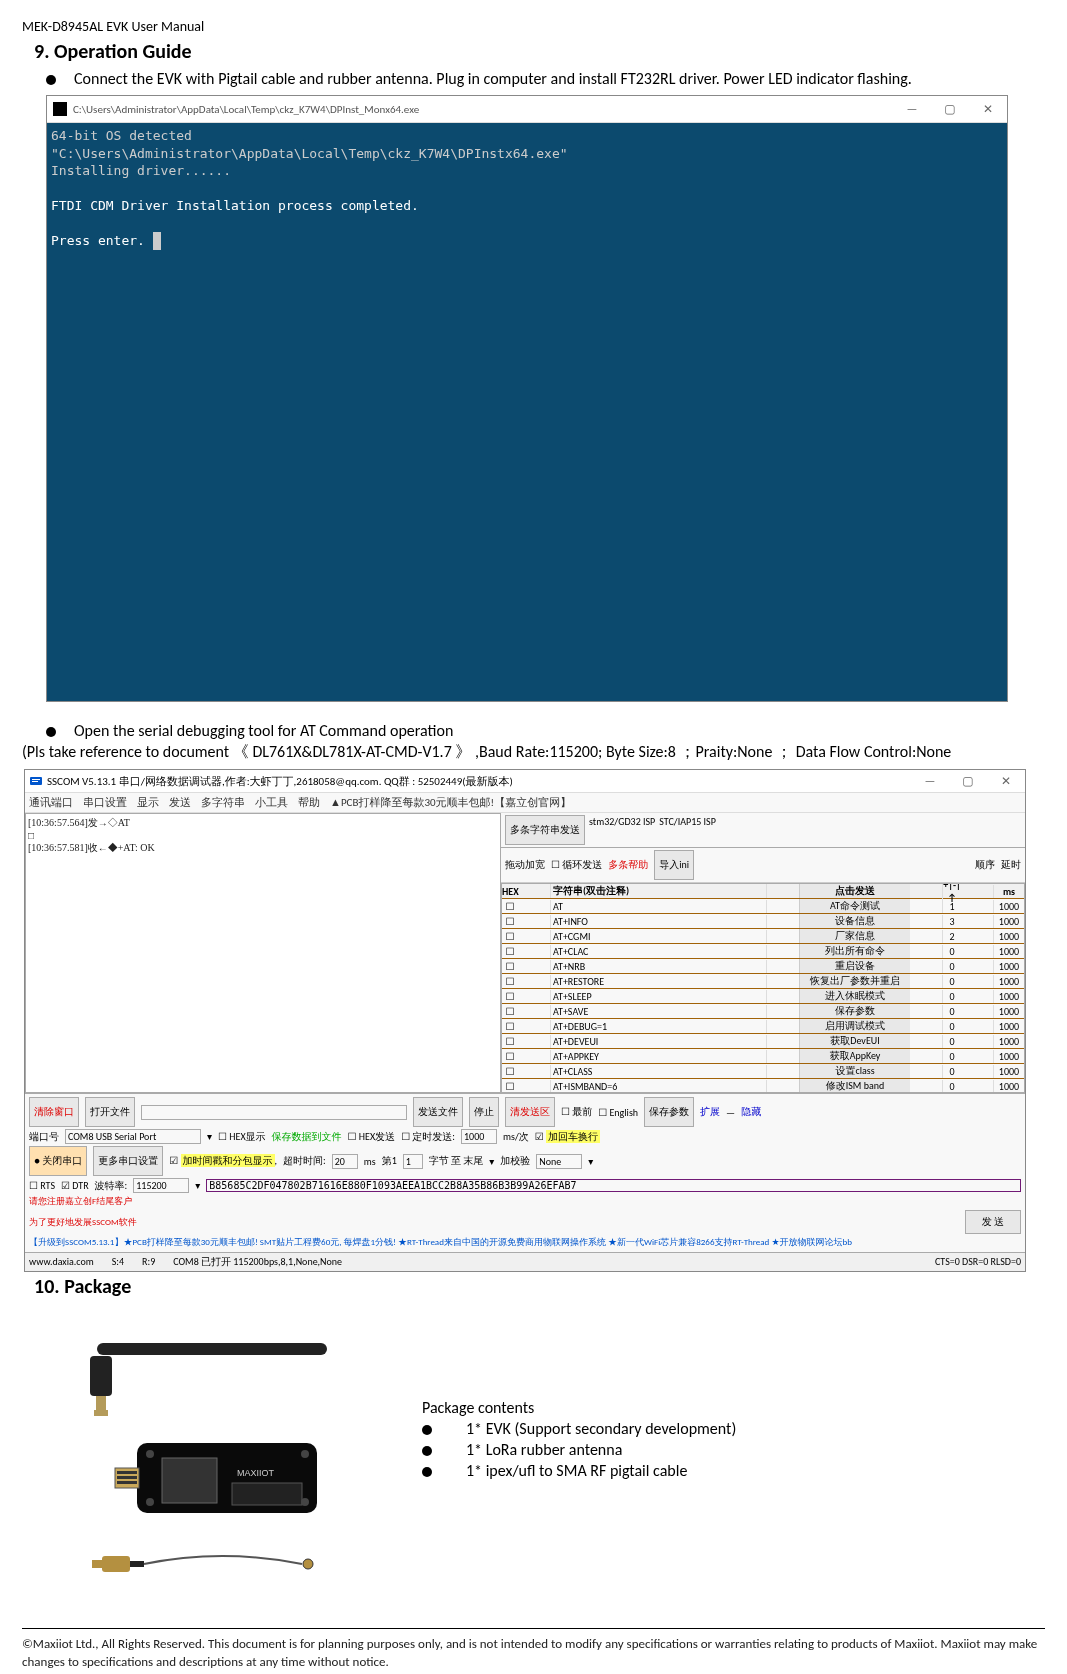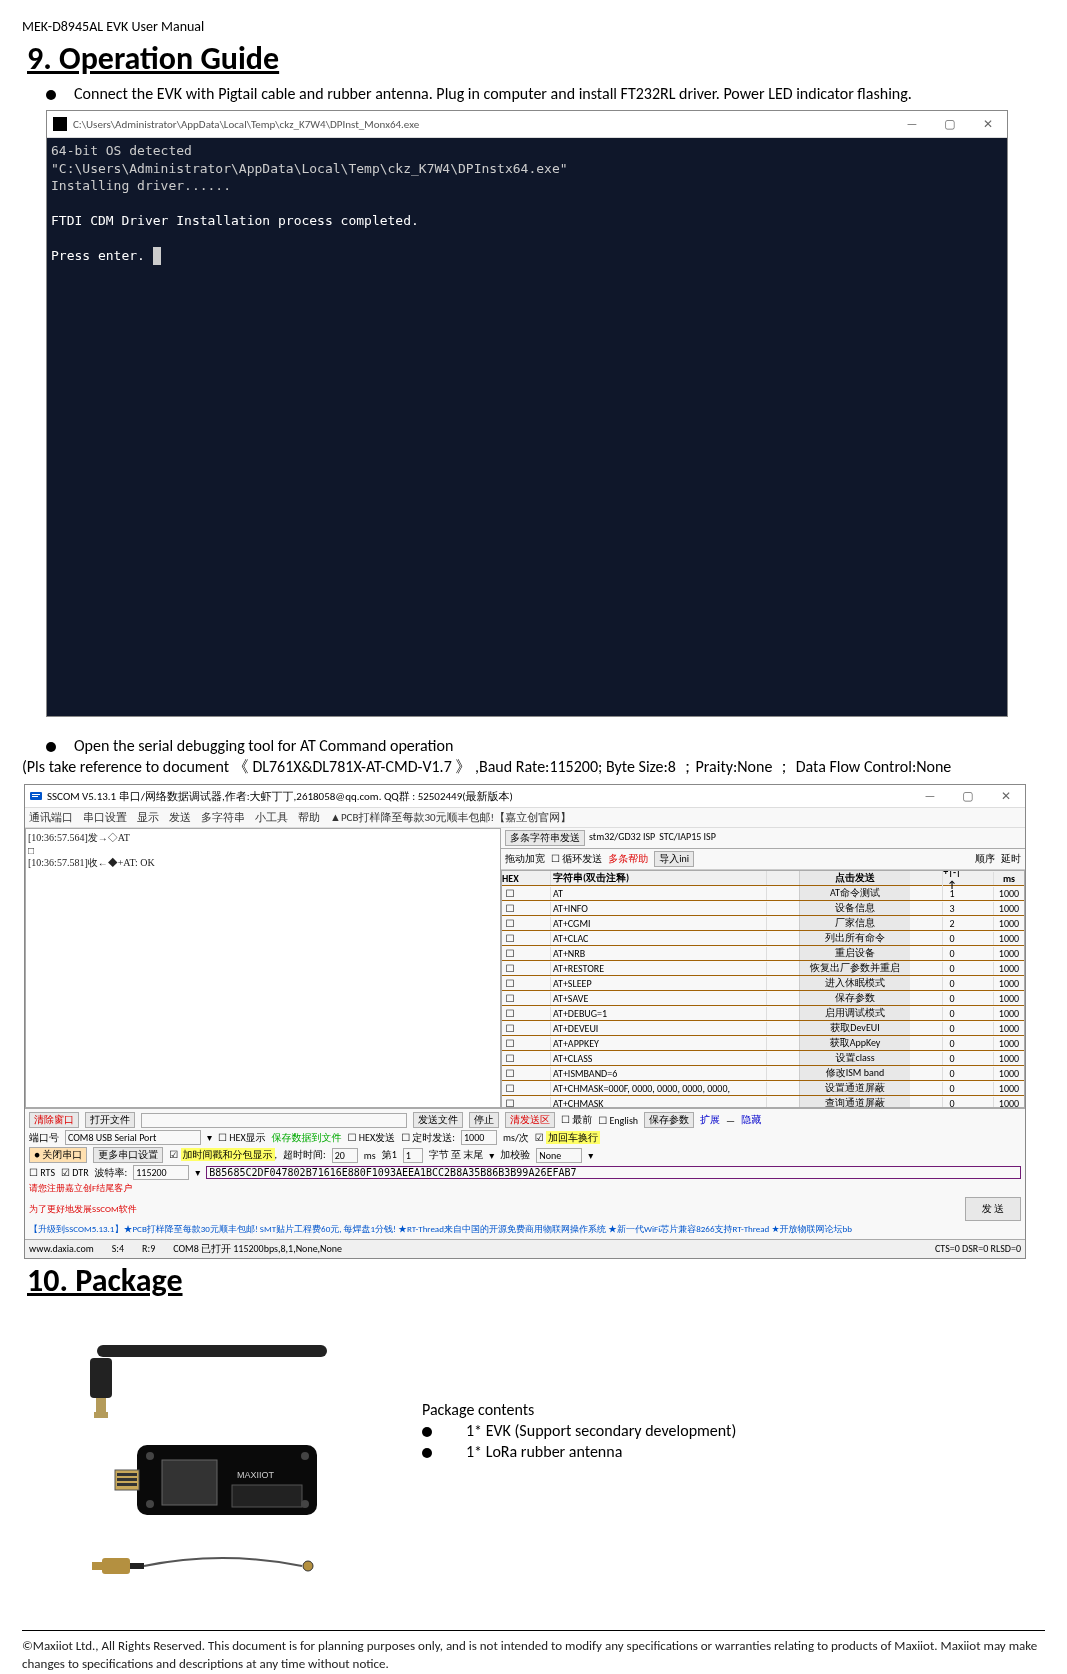--- a/index.html
+++ b/index.html
@@ -8,24 +8,23 @@
     padding: 18px 22px;
     background: #fff;
     color: #000;
     width: 1023px;
   }
   .header {
     font-size: 14px;
     margin-bottom: 4px;
   }
   h2 {
-    font-size: 32px;
+    font-size: 20px;
     font-weight: bold;
-    margin: 2px 0 6px 5px;
-    text-decoration: underline;
+    margin: 2px 0 6px 12px;
   }
   .bullet-section {
     margin-left: 24px;
     font-size: 16px;
     line-height: 1.25;
   }
   .bullet-row {
     display: flex;
     align-items: flex-start;
   }
@@ -80,21 +79,21 @@
   .win-btn {
     width: 38px;
     height: 26px;
     display: flex;
     align-items: center;
     justify-content: center;
     font-size: 12px;
     color: #666;
   }
   .cmd-body {
-    background: #0f172a;
+    background: #0c4a6e;
     color: #ccc;
     font-family: Consolas, monospace;
     font-size: 13px;
     padding: 4px 4px;
     height: 570px;
     line-height: 1.35;
     white-space: pre;
   }
   .cmd-line-white { color: #fff; }
 
@@ -193,21 +192,21 @@
   .sscom-bottom-row {
     display: flex;
     gap: 6px;
     align-items: center;
     padding: 1px 0;
     white-space: nowrap;
   }
   .red { color: #d00; }
   .green { color: #0a0; }
   .blue { color: #05c; }
-  .btn-s { background: #e8e8e8; border: 1px solid #aaa; padding: 0 4px; display: inline-block; }
+  .btn-s { background: #e8e8e8; border: 1px solid #aaa; padding: 7px 4px; display: inline-block; }
   .hide-link { color: #00c; }
   .yellowbox { background: #ffff66; padding: 0 2px; }
   .status-bar {
     display: flex;
     font-size: 10px;
     border-top: 1px solid #aaa;
     background: #f0f0f0;
     padding: 2px 4px;
     gap: 18px;
   }
@@ -566,19 +565,23 @@
   <div class="package-text">
     <div>Package contents</div>
     <div class="pkg-bullet">
       <span class="disc"></span>
       <span>1* EVK (Support secondary development)</span>
     </div>
     <div class="pkg-bullet">
       <span class="disc"></span>
       <span>1* LoRa rubber antenna</span>
     </div>
+    <div class="pkg-bullet">
+      <span class="disc"></span>
+      <span>1* ipex/ufl to SMA RF pigtail cable</span>
+    </div>
   </div>
 </div>
 
 <div class="footer">©Maxiiot Ltd., All Rights Reserved. This document is for planning purposes only, and is not intended to modify any specifications or warranties relating to products of Maxiiot. Maxiiot may make changes to specifications and descriptions at any time without notice.</div>
 
 
 
 
 </body></html>

